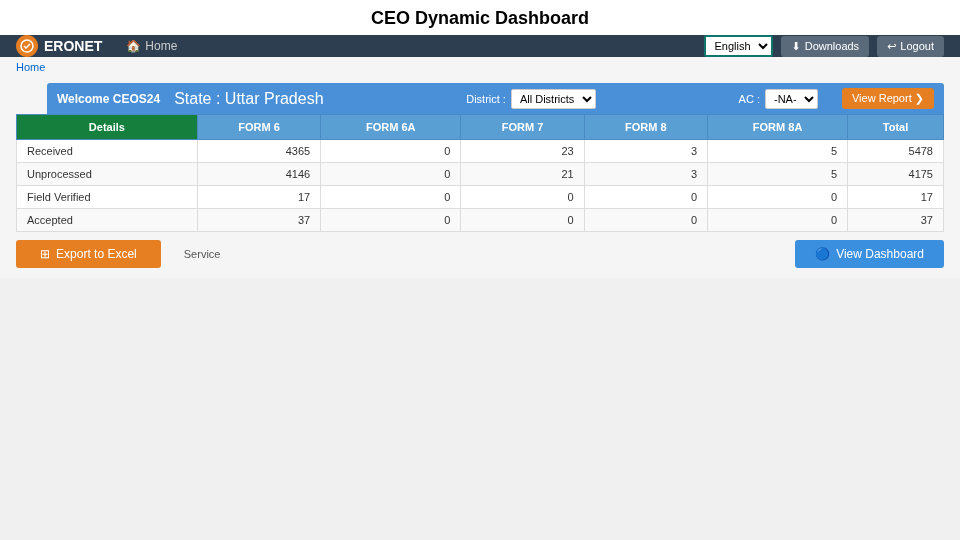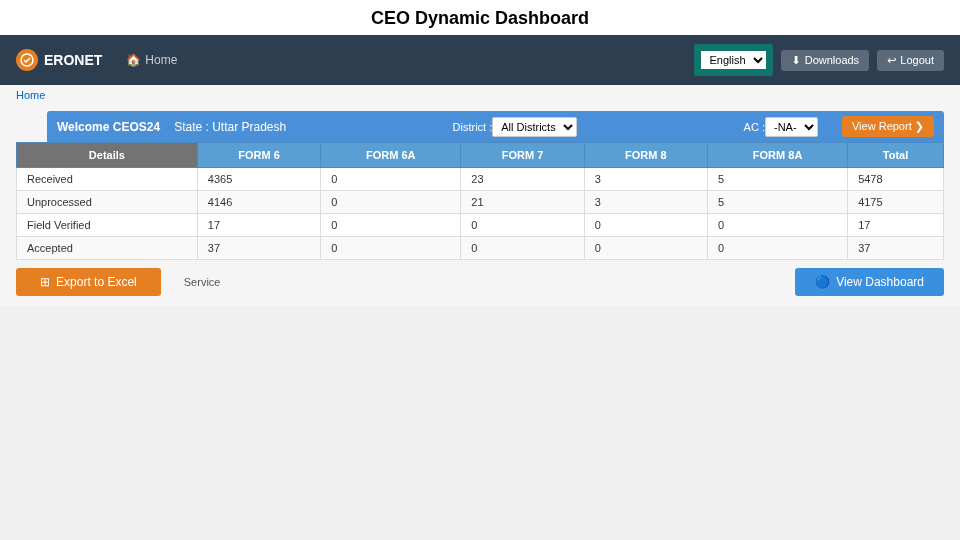--- a/index.html
+++ b/index.html
@@ -16,21 +16,21 @@
       font-size: 18px;
       font-weight: bold;
       padding: 8px 0 6px;
       background: #fff;
     }
     .navbar {
       background: #2c3e50;
       display: flex;
       align-items: center;
       padding: 0 16px;
-      height: 50px;
+      height: 22px;
       justify-content: space-between;
     }
     .navbar-left {
       display: flex;
       align-items: center;
       gap: 24px;
     }
     .brand {
       display: flex;
       align-items: center;
@@ -60,21 +60,21 @@
       gap: 4px;
     }
     .navbar-right {
       display: flex;
       align-items: center;
       gap: 8px;
     }
     .lang-select {
       font-size: 11px;
       padding: 2px 4px;
-      border: 7px solid #0f766e;
+      border: 2px solid #0f766e;
       background: #fff;
       border-radius: 2px;
       cursor: pointer;
     }
     .btn-downloads, .btn-logout {
       background: #5a6a7a;
       color: #fff;
       border: none;
       padding: 4px 10px;
       font-size: 11px;
@@ -105,25 +105,26 @@
       gap: 14px;
       margin-left: 31px;
     }
     .welcome-text {
       color: #fff;
       font-size: 12px;
       font-weight: bold;
     }
     .state-text {
       color: #fff;
-      font-size: 12px;
+      font-size: 16px;
     }
     .filter-group {
       display: flex;
       align-items: center;
+      gap: 5px;
       margin-left: auto;
     }
     .filter-label {
       color: #fff;
       font-size: 11px;
     }
     .filter-select {
       font-size: 11px;
       padding: 2px 4px;
       border: 1px solid #ccc;
@@ -150,26 +151,27 @@
     }
     .data-table th {
       background: #5a9fd4;
       color: #fff;
       text-align: center;
       padding: 6px 8px;
       font-size: 11px;
       border: 1px solid #4a8ac4;
     }
     .data-table th.details-col {
-      background: #737373;
+      background: #15803d;
     }
     .data-table td {
       padding: 5px 10px;
       font-size: 11px;
       border: 1px solid #ddd;
+      text-align: right;
       color: #333;
     }
     .data-table td:first-child {
       text-align: left;
       font-weight: normal;
       margin-left: 8px;
     }
     .data-table tr:nth-child(even) td { background: #f9f9f9; }
     .data-table tr:nth-child(odd) td { background: #fff; }
     .bottom-bar {

